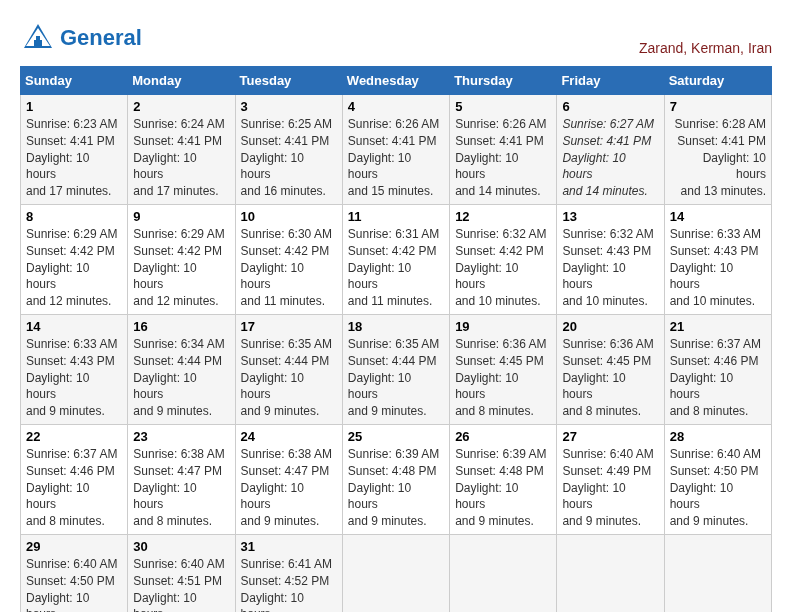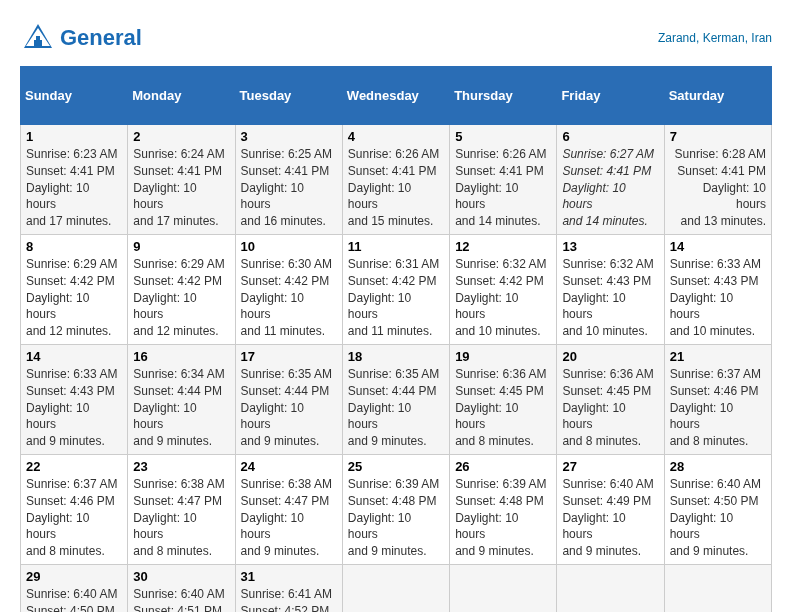--- a/index.html
+++ b/index.html
@@ -6,21 +6,21 @@
     body {
       font-family: Arial, sans-serif;
       background: #fff;
       width: 792px;
       min-height: 612px;
       padding: 20px;
     }
     .header {
       display: flex;
       justify-content: space-between;
-      align-items: center;
+      align-items: flex-end;
       margin-bottom: 10px;
     }
     .logo {
       display: flex;
       align-items: center;
     }
     .logo-text {
       font-size: 22px;
       font-weight: bold;
       color: #333;
@@ -36,32 +36,32 @@
     }
     .title-area {
       text-align: right;
     }
     .month-title {
       font-size: 32px;
       font-weight: bold;
       color: #333;
     }
     .location {
-      font-size: 12px;
-      color: #0369a1;
+      font-size: 14px;
+      color: #7f1d1d;
     }
     table {
       width: 100%;
       border-collapse: collapse;
       font-size: 10.5px;
     }
     thead tr th {
       background-color: #2a6db5;
       color: #fff;
-      padding: 21px 4px;
+      padding: 6px 4px;
       text-align: left;
       font-size: 13px;
       font-weight: bold;
       border: 1px solid #2a6db5;
     }
     tbody tr td {
       border: 1px solid #ccc;
       padding: 4px 5px;
       vertical-align: top;
       background: #fff;

